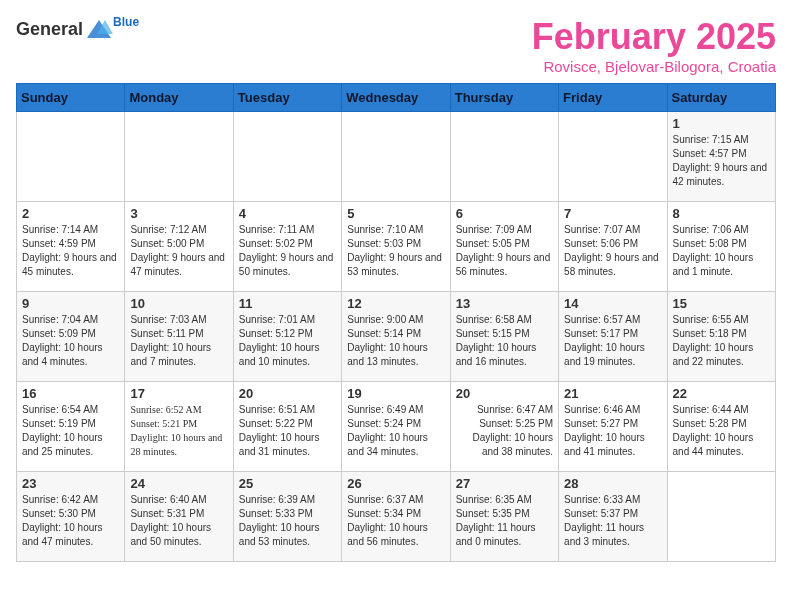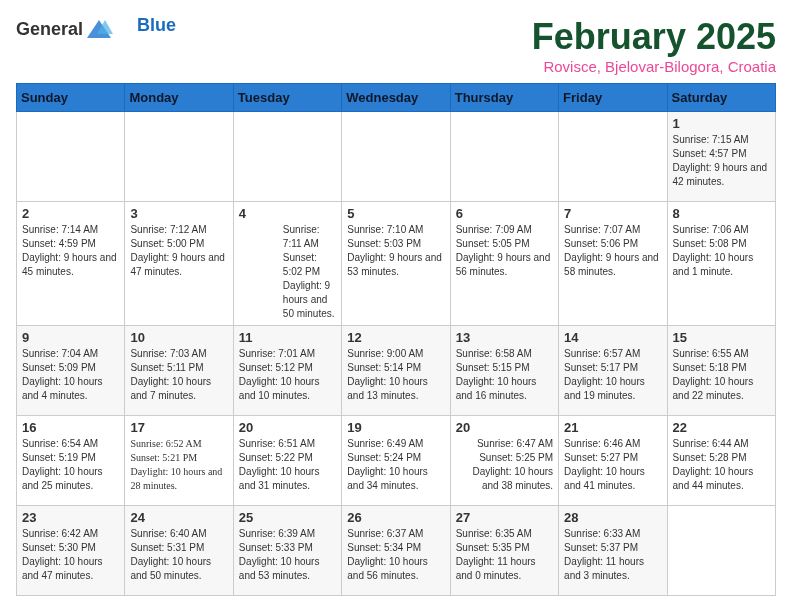--- a/index.html
+++ b/index.html
@@ -20,37 +20,36 @@
       display: flex;
       align-items: center;
       gap: 2px;
     }
     .logo-text-general {
       font-size: 18px;
       font-weight: bold;
       color: #333;
     }
     .logo-text-blue {
-      font-size: 18px;
+      font-size: 12px;
       font-weight: bold;
       color: #1a6bbf;
-      margin-left: 24px;
     }
     .logo-icon {
       width: 28px;
       height: 28px;
       margin-left: 2px;
     }
     .title-area {
       text-align: right;
     }
     .month-title {
       font-size: 36px;
       font-weight: bold;
-      color: #14532d;
+      color: #ec4899;
     }
     .location-title {
       font-size: 15px;
       color: #ec4899;
     }
     .calendar {
       width: 100%;
       border-collapse: collapse;
       border: 1px solid #ccc;
     }
@@ -151,21 +150,21 @@
 Daylight: 9 hours and 45 minutes.</div>
         </td>
         <td>
           <span class="day-number">3</span>
           <div class="day-info" style="white-space: pre-line;">Sunrise: 7:12 AM
 Sunset: 5:00 PM
 Daylight: 9 hours and 47 minutes.</div>
         </td>
         <td>
           <span class="day-number">4</span>
-          <div class="day-info" style="white-space: pre-line; margin-left: 44px;">Sunrise: 7:11 AM
+          <div class="day-info" style="white-space: pre-line;">Sunrise: 7:11 AM
 Sunset: 5:02 PM
 Daylight: 9 hours and 50 minutes.</div>
         </td>
         <td>
           <span class="day-number">5</span>
           <div class="day-info" style="white-space: pre-line;">Sunrise: 7:10 AM
 Sunset: 5:03 PM
 Daylight: 9 hours and 53 minutes.</div>
         </td>
         <td>

